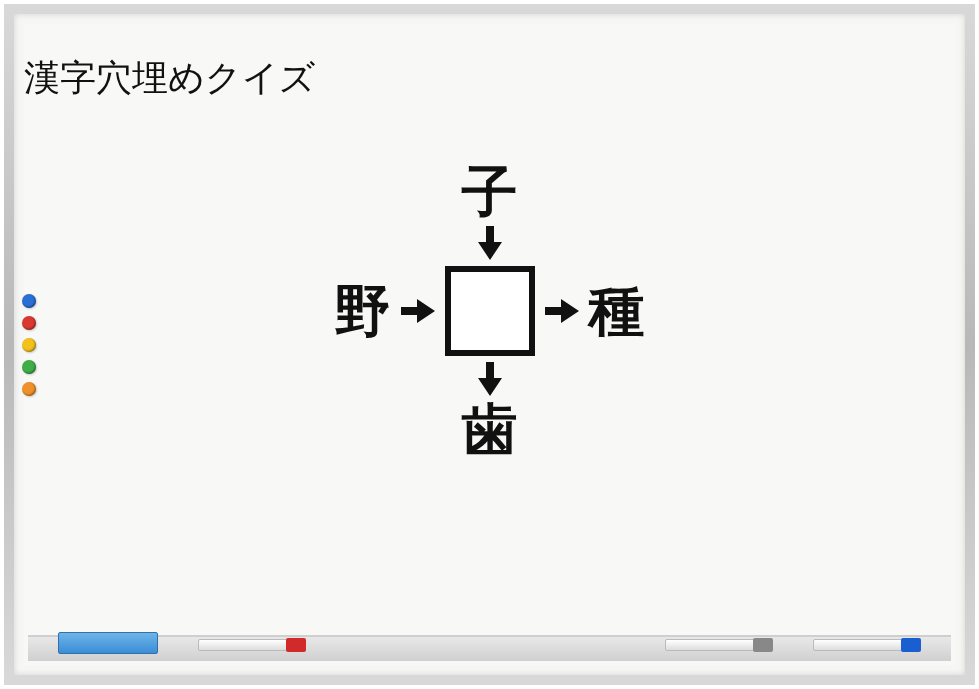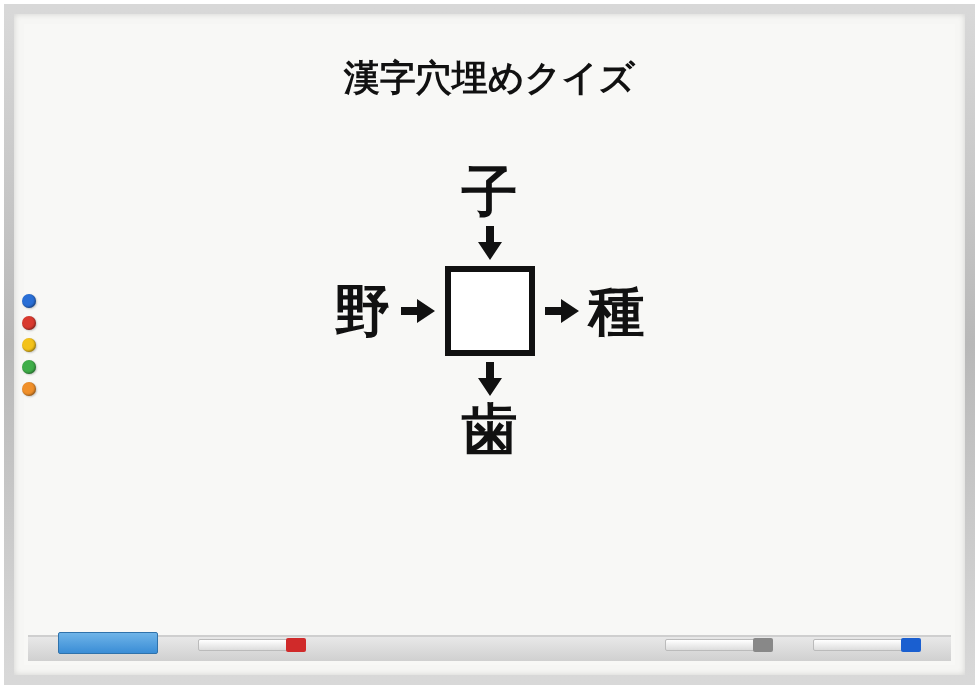--- a/index.html
+++ b/index.html
@@ -22,23 +22,22 @@
   }
   .board {
     position: absolute;
     inset: 10px;
     background: #f8f8f6;
   }
   .title {
     position: absolute;
     top: 30px;
     left: 0; right: 0;
-    text-align: center;
     font-size: 36px;
-    font-weight: 700;
+    font-weight: 400;
     color: #111;
   }
   .puzzle {
     position: absolute;
     top: 140px;
     left: 0; right: 0;
     display: flex;
     flex-direction: column;
     align-items: center;
     gap: 6px;

